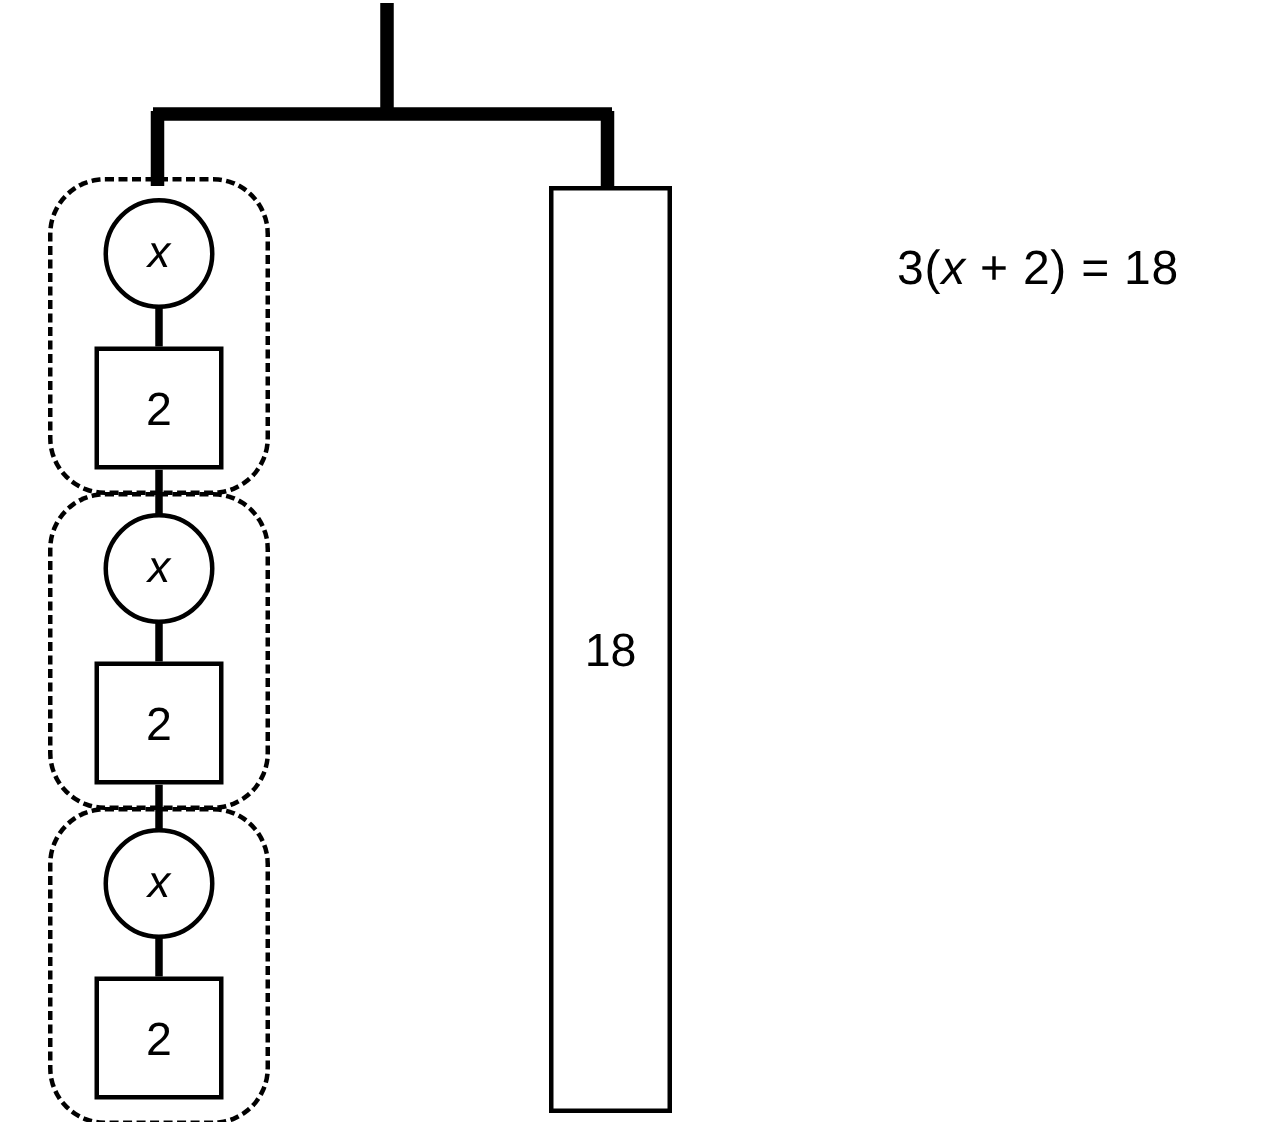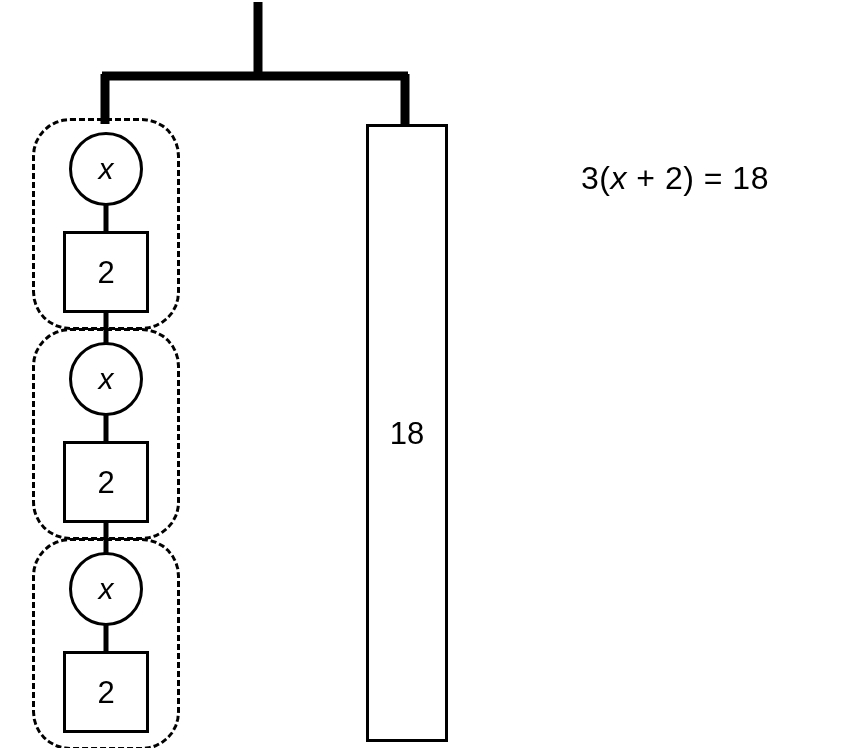--- a/index.html
+++ b/index.html
@@ -93,21 +93,21 @@
     display: flex;
     align-items: center;
     justify-content: center;
     font-size: 31px;
     line-height: 1;
   }
 
   
   .equation {
     position: absolute;
-    left: 581px;
+    left: 598px;
     top: 160px;
     font-size: 32px;
     white-space: nowrap;
     letter-spacing: 0.5px;
   }
   .equation .var {
     font-style: italic;
   }
 </style>
 </head>

